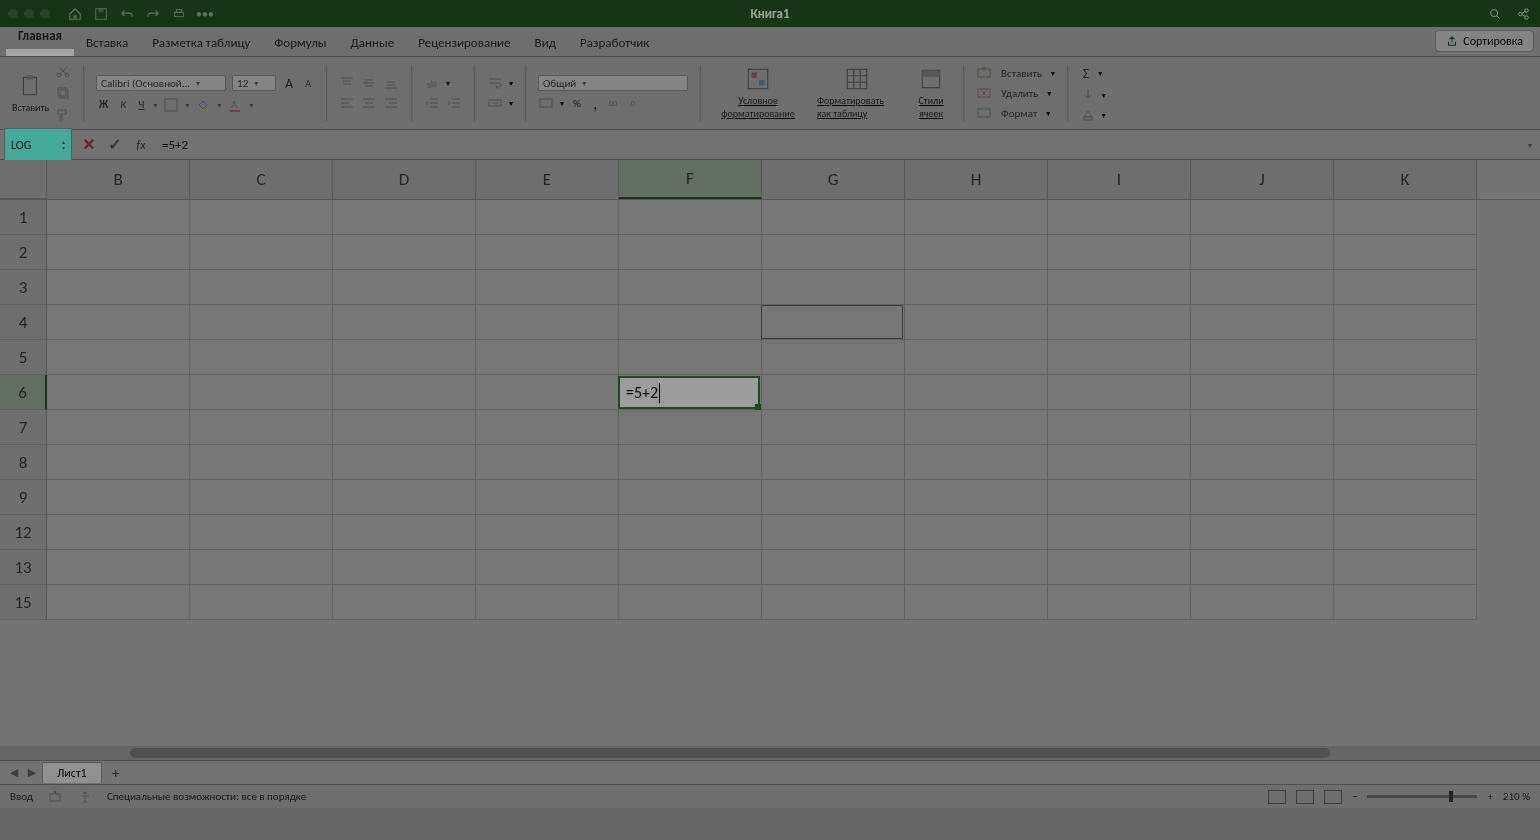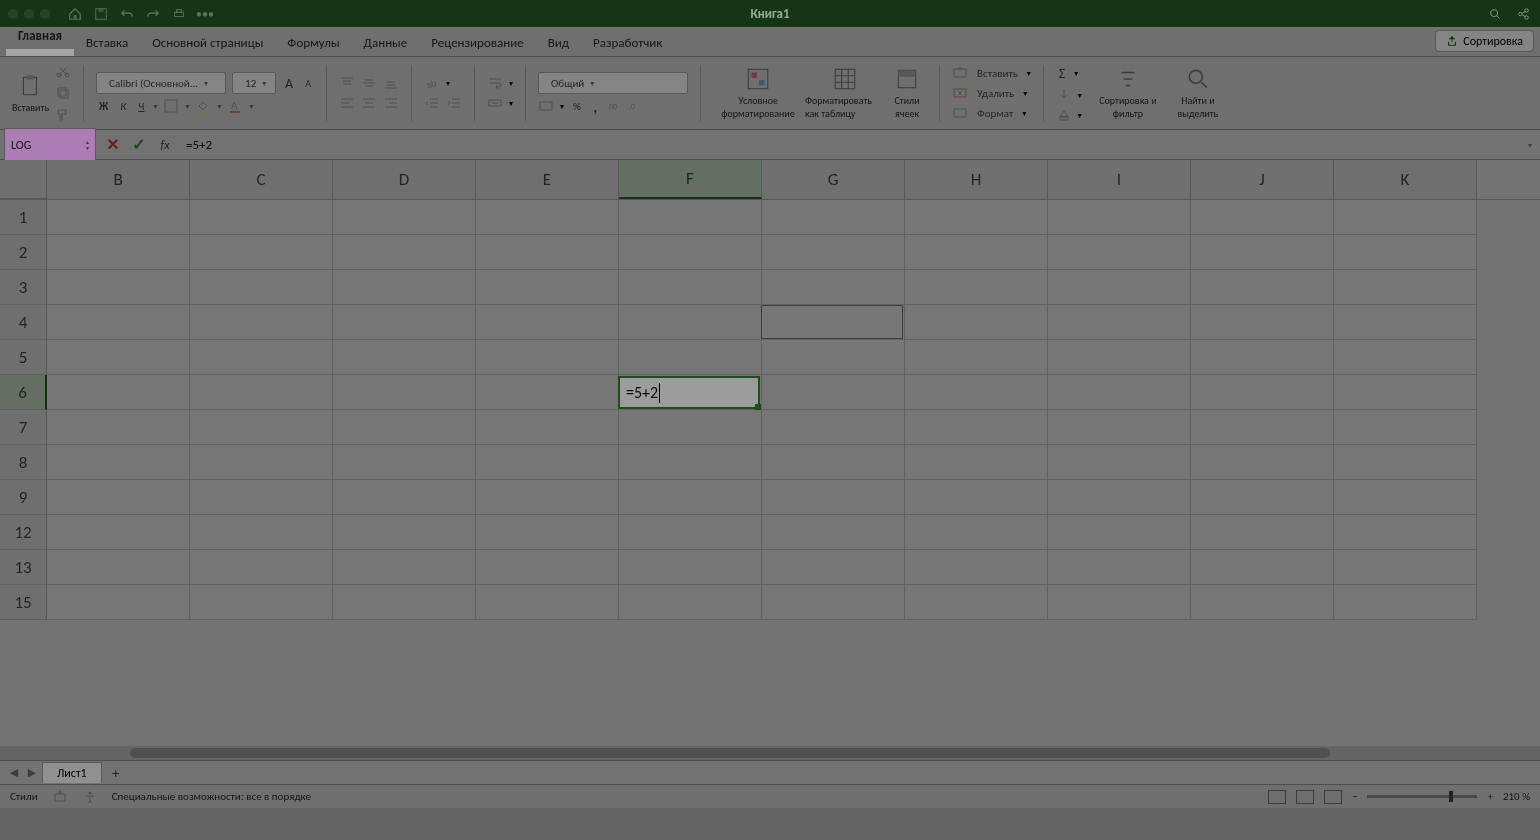--- a/index.html
+++ b/index.html
@@ -35,33 +35,33 @@
 }
 .group { display: flex; flex-direction: column; gap: 4px; padding: 2px 6px; height: 64px; justify-content: center; }
 .sep { width: 1px; height: 56px; background: #7a7a7a; margin: 0 2px; }
 .btn-big { display: flex; flex-direction: column; align-items: center; font-size: 10px; color: #222; gap: 2px; }
 .btn-big .ic { width: 26px; height: 26px; }
 .row { display: flex; gap: 6px; align-items: center; }
 .ic { display: inline-flex; align-items: center; justify-content: center; }
 .ic svg { width: 100%; height: 100%; }
 .small-ic { width: 16px; height: 16px; opacity: .6; }
 .combo {
-  background: #b8b8b8; border: 1px solid #7a7a7a; height: 22px;
-  display: flex; align-items: center; padding: 0 12px; font-size: 11px;
+  background: #b8b8b8; border: 1px solid #7a7a7a; height: 16px;
+  display: flex; align-items: center; padding: 0 4px; font-size: 11px;
   color: #333; border-radius: 2px;
 }
 .combo .arr { margin-left: 6px; font-size: 8px; color: #555; }
 .txt-btn { font-size: 11px; color: #333; padding: 1px 3px; }
 
 .fbar {
   height: 30px; background: #9e9e9e; border-bottom: 1px solid #6a6a6a;
   display: flex; align-items: center; padding: 0 4px; gap: 8px;
 }
 .namebox {
-  width: 92px; height: 22px; background: #f0abfc; border: 1px solid #7a7a7a;
+  width: 68px; height: 22px; background: #5eead4; border: 1px solid #7a7a7a;
   display: flex; align-items: center; padding: 16px 6px; font-size: 12px;
   color: #222; justify-content: space-between;
 }
 .fbar .ic-btn { width: 18px; height: 18px; display: flex; align-items: center; justify-content: center; }
 .fx { font-style: italic; font-size: 12px; color: #333; }
 .formula-input { flex: 1; font-size: 13px; color: #111; padding-left: 4px; }
 
 .grid-area {
   position: relative; height: 586px; background: #a0a0a0;
   display: flex; flex-direction: column;
@@ -186,21 +186,21 @@
           <circle cx="12" cy="12" r="2" fill="none" stroke="#c8d8c8"></circle>
           <path d="M7 7l4-2M7 9l4 2" stroke="#c8d8c8"></path>
         </svg>
       </span>
   </div>
 </div>
 
 <div class="tabs">
   <div class="tab active">Главная</div>
   <div class="tab">Вставка</div>
-  <div class="tab">Основной страницы</div>
+  <div class="tab">Разметка таблицу</div>
   <div class="tab">Формулы</div>
   <div class="tab">Данные</div>
   <div class="tab">Рецензирование</div>
   <div class="tab">Вид</div>
   <div class="tab">Разработчик</div>
   <div class="share-btn">
     <span class="ic">
         <svg viewBox="0 0 14 14" width="12" height="12">
           <path d="M7 2v6M4 5l3-3 3 3M3 8v4h8V8" fill="none" stroke="#1e4a1e" stroke-width="1.3"></path>
         </svg>
@@ -394,21 +394,21 @@
       <span class="ic small-ic">
           <svg viewBox="0 0 16 16">
             <text x="1" y="11" font-size="8" fill="#555">.0</text>
           </svg>
         </span>
     </div>
   </div>
   <div class="sep"></div>
 
   <div class="group">
-    <div class="row" style="gap:2px;">
+    <div class="row" style="gap:14px;text-decoration:underline;">
       <div class="btn-big">
         <span class="ic">
             <svg viewBox="0 0 24 24">
               <rect x="3" y="3" width="18" height="18" fill="none" stroke="#555"></rect>
               <rect x="6" y="6" width="5" height="5" fill="#a05050"></rect>
               <rect x="13" y="13" width="5" height="5" fill="#5080a0"></rect>
             </svg>
           </span>
         <span style="text-align:center;max-width:90px;">Условное форматирование</span>
       </div>
@@ -484,41 +484,20 @@
         <span class="ic small-ic">
           <svg viewBox="0 0 16 16">
             <path d="M4 10l4-6 4 6z" fill="none" stroke="#555"></path>
             <rect x="4" y="10" width="8" height="3" fill="none" stroke="#555"></rect>
           </svg>
         </span>
         <span class="arr" style="font-size:8px;">▾</span>
       </div>
   </div>
 
-  <div class="group">
-    <div class="row" style="gap:12px;">
-      <div class="btn-big">
-        <span class="ic">
-            <svg viewBox="0 0 24 24">
-              <path d="M6 6h12M8 12h8M10 18h4" stroke="#555" stroke-width="1.5"></path>
-            </svg>
-          </span>
-        <span style="text-align:center;max-width:60px;">Сортировка и фильтр</span>
-      </div>
-      <div class="btn-big">
-        <span class="ic">
-            <svg viewBox="0 0 24 24">
-              <circle cx="10" cy="10" r="6" fill="none" stroke="#555" stroke-width="1.5"></circle>
-              <path d="M15 15l5 5" stroke="#555" stroke-width="1.5"></path>
-            </svg>
-          </span>
-        <span style="text-align:center;max-width:56px;">Найти и выделить</span>
-      </div>
-    </div>
-  </div>
 </div>
 
 <div class="fbar">
   <div class="namebox">
     <span>LOG</span>
     <span style="display:flex;flex-direction:column;font-size:6px;line-height:6px;color:#555;">
         <span>▴</span>
         <span>▾</span>
       </span>
   </div>
@@ -713,21 +692,21 @@
 </div>
 
 <div class="sheets">
   <span class="nav-arr">◀</span>
   <span class="nav-arr">▶</span>
   <div class="sheet-tab">Лист1</div>
   <div class="add-sheet">+</div>
 </div>
 
 <div class="status">
-  <span>Стили</span>
+  <span>Ввод</span>
   <span class="ic small-ic">
       <svg viewBox="0 0 16 16">
         <rect x="3" y="5" width="10" height="7" fill="none" stroke="#555"></rect>
         <circle cx="8" cy="3" r="1.5" fill="#555"></circle>
       </svg>
     </span>
   <span class="ic small-ic">
       <svg viewBox="0 0 16 16">
         <circle cx="8" cy="4" r="1.5" fill="#555"></circle>
         <path d="M4 7h8M8 7v5M6 14l2-2 2 2" stroke="#555" fill="none"></path>

